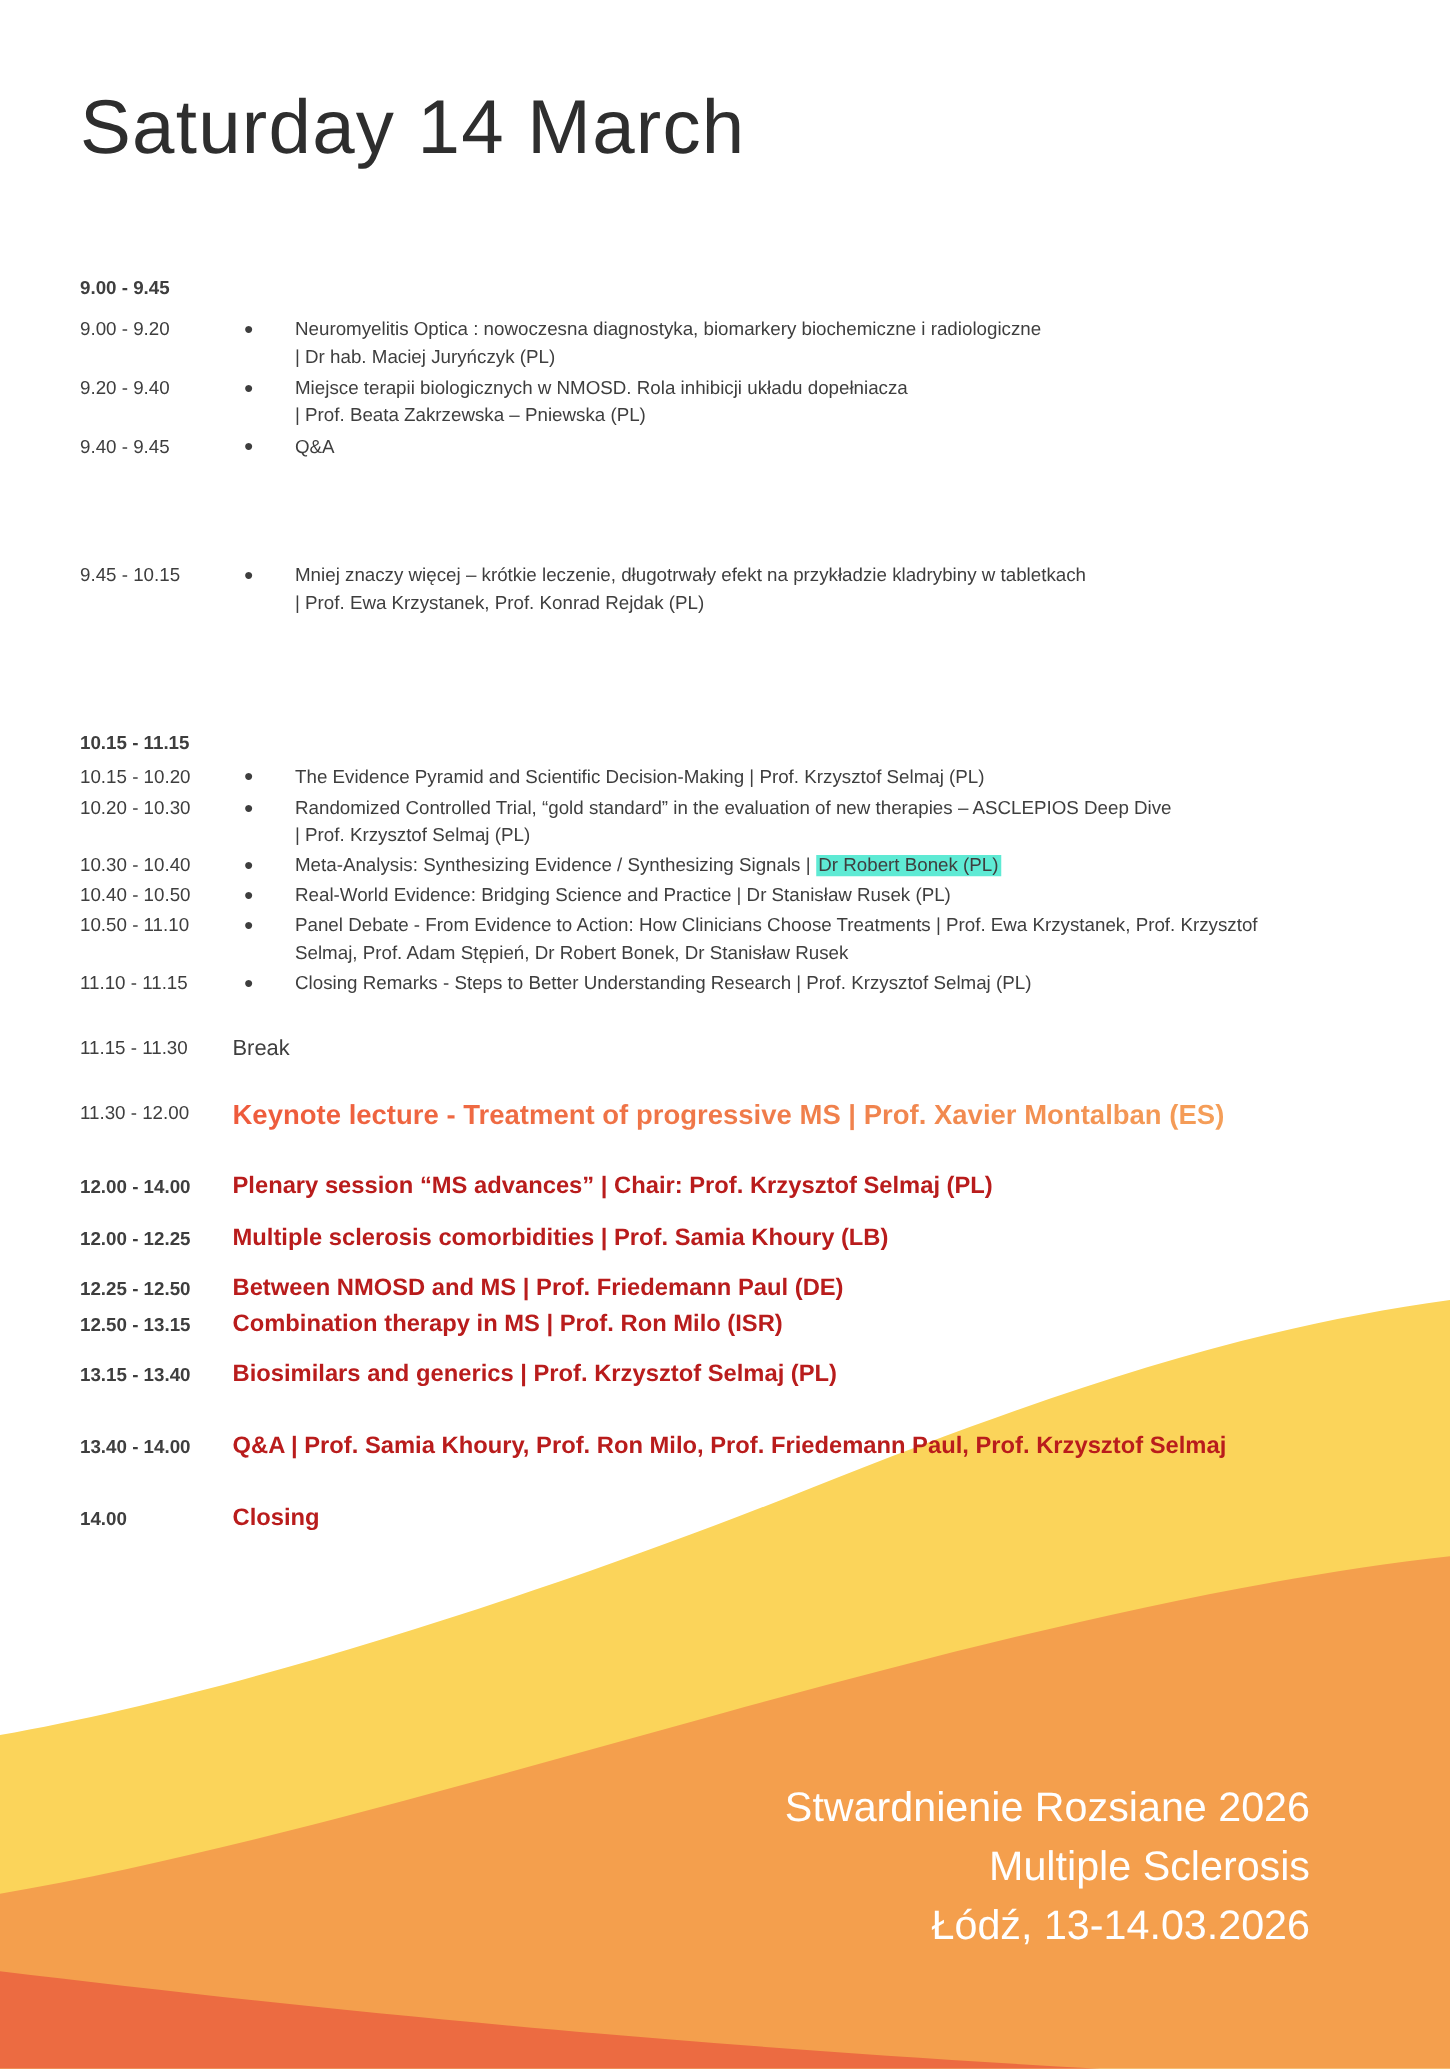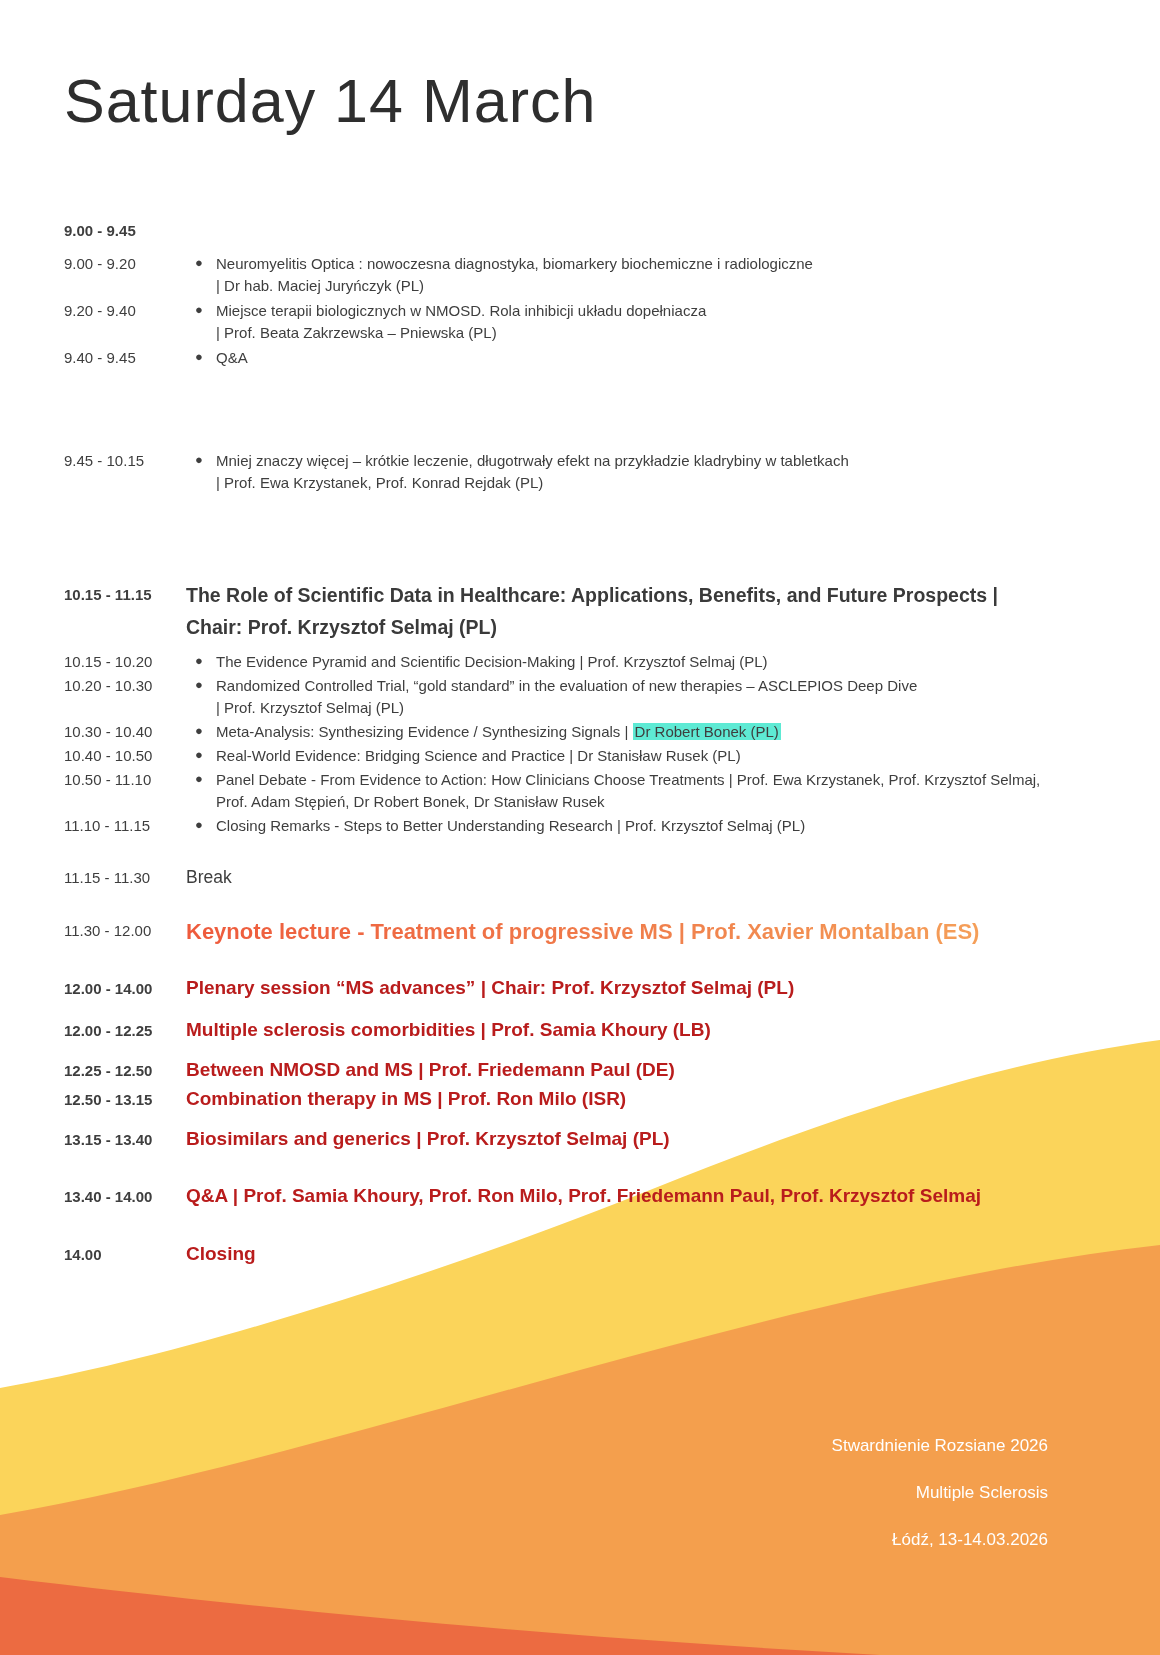--- a/index.html
+++ b/index.html
@@ -15,35 +15,35 @@
   .page { position:relative; z-index:2; padding:66px 115px 0 64px; }
   h1.title {
     font-size:61px; font-weight:400; letter-spacing:1px;
     color:#2e2e2e; line-height:1.15; margin:0 0 84px 0;
   }
   .row { display:grid; grid-template-columns:122px 1fr; align-items:start; }
   .rt { font-size:15px; color:#3e3e3e; padding-top:2px; white-space:nowrap; }
   .rt.b { font-weight:700; }
   .bullet { display:flex; }
   .dot { flex:0 0 30px; padding-left:9px; font-size:13px; color:#3e3e3e; line-height:1.6; }
-  .btxt { font-size:15px; line-height:1.47; color:#3e3e3e; }
+  .btxt { font-size:15px; line-height:1.47; color:#3e3e3e;margin-left:20px; }
   .hl { background:#5eead4; padding:0 2px; }
   .session-title { font-size:19.5px; font-weight:700; line-height:1.6; color:#3a3a3a; }
   .break-txt { font-size:17.5px; color:#3e3e3e; line-height:1.45; }
   .keynote-txt {
     font-size:22px; font-weight:700; line-height:1.45;
     background:linear-gradient(90deg,#ee5a3c 0%, #f0804c 55%, #f6a55b 100%);
     -webkit-background-clip:text; background-clip:text;
     color:transparent;
   }
   .bold-txt { font-size:19px; font-weight:700; color:#b91c1c; line-height:1.5; }
   .waves { position:absolute; left:0; bottom:0; width:1160px; height:645px; z-index:1; }
   .footer {
     position:absolute; right:112px; bottom:92px; z-index:3;
-    text-align:right; color:#ffffff; font-size:17px; line-height:47px; font-weight:400;
+    text-align:right; color:#ffffff; font-size:33px; line-height:47px; font-weight:400;
   }
 </style>
 </head>
 <body>
 
 <svg class="waves" viewBox="0 0 1160 645" preserveAspectRatio="none" aria-hidden="true">
   <path fill="#fbd45a" d="M1160,30 C1000,52 850,100 650,180 C450,260 190,345 0,378 L0,645 L1160,645 Z"></path>
   <path fill="#f49f4d" d="M1160,235 C980,255 780,305 580,360 C380,415 175,475 0,505 L0,645 L1160,645 Z"></path>
   <path fill="#ec6b41" d="M0,567 C240,596 520,625 880,645 L0,645 Z"></path>
 </svg>
@@ -95,21 +95,20 @@
       <span class="dot">●</span>
       <div class="btxt">
         <span>Mniej znaczy więcej – krótkie leczenie, długotrwały efekt na przykładzie kladrybiny w tabletkach</span><br>
         <span>| Prof. Ewa Krzystanek, Prof. Konrad Rejdak (PL)</span>
       </div>
     </div>
   </div>
 
   <div class="row" style="margin-bottom:8px">
     <div class="rt b" style="padding-top:6px">10.15 - 11.15</div>
-    <div class="session-title">The Role of Scientific Data in Healthcare: Applications, Benefits, and Future Prospects | Chair: Prof. Krzysztof Selmaj (PL)</div>
   </div>
 
   <div class="row" style="margin-bottom:2px">
     <div class="rt">10.15 - 10.20</div>
     <div class="bullet">
       <span class="dot">●</span>
       <div class="btxt">The Evidence Pyramid and Scientific Decision-Making | Prof. Krzysztof Selmaj (PL)</div>
     </div>
   </div>
 

